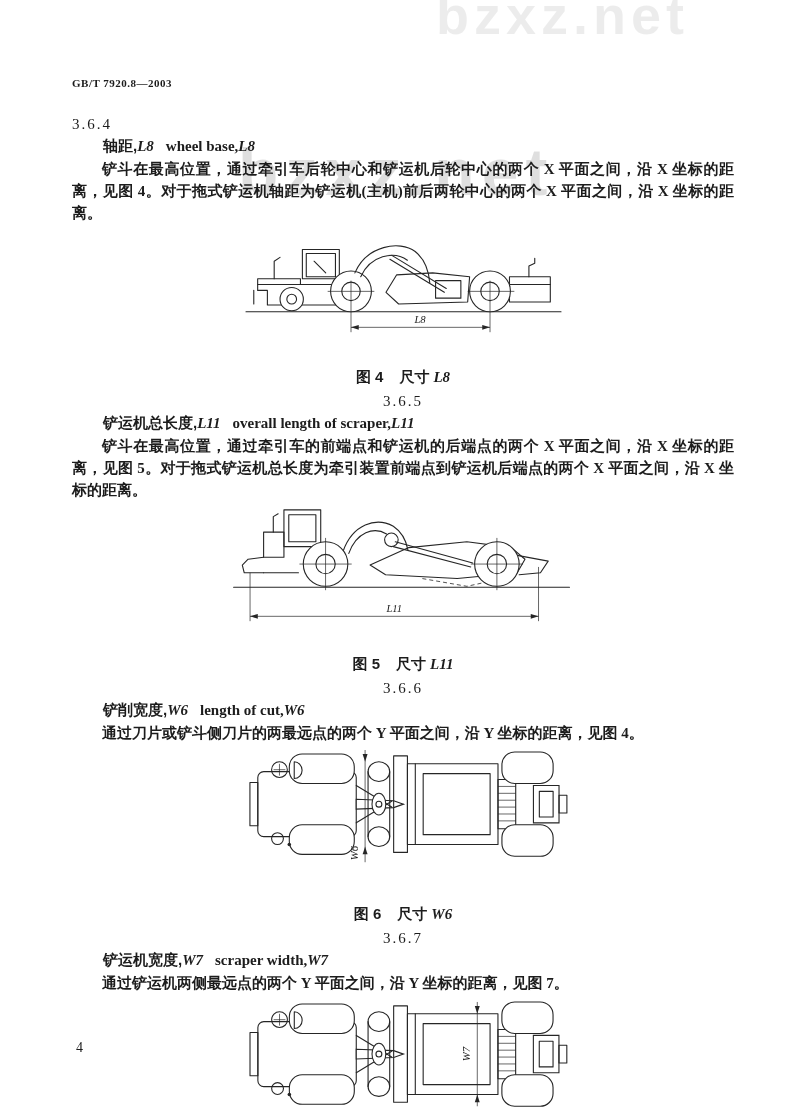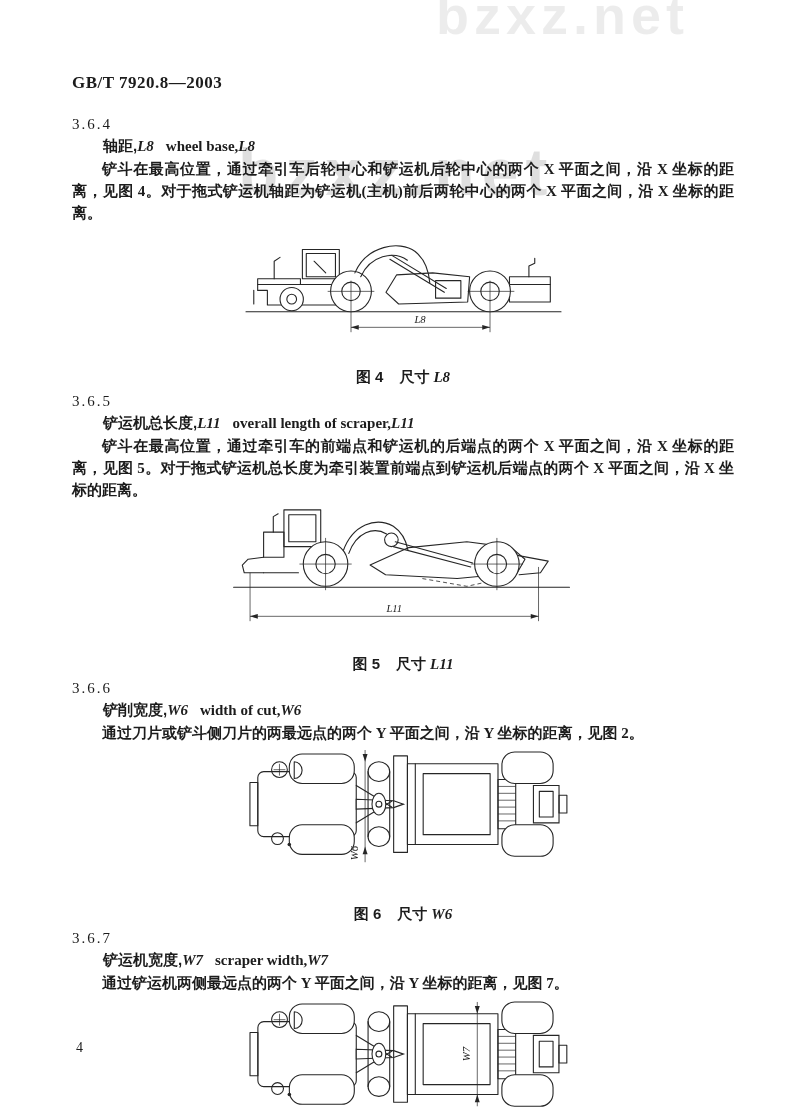--- a/index.html
+++ b/index.html
@@ -22,28 +22,28 @@
     z-index:0;
   }
   .wm-main{left:238px;top:134px;font-size:66px;letter-spacing:7px;opacity:0.12;}
   .wm-top{left:436px;top:-16px;font-size:54px;letter-spacing:5px;opacity:0.07;}
   .content{
     position:relative;z-index:1;
     padding:74px 66px 0 72px;
   }
   .doc-header{
     font-family:"Liberation Serif","DejaVu Serif",serif;
-    font-weight:bold;font-size:17px;line-height:18px;letter-spacing:0.5px;
+    font-weight:bold;font-size:11px;line-height:18px;letter-spacing:0.5px;
   }
   .sec-number{
     margin-top:24px;
     font-family:Liberation Serif, serif;
     font-size:15px;line-height:16px;letter-spacing:2px;
   }
-  .sec-number.later{margin-top:6px;}
+  .sec-number.later{margin-top:6px;text-align:center;}
   .term{
     margin-top:4px;padding-left:31px;
     font-size:15px;line-height:20px;font-weight:bold;
   }
   .term-zh{font-family:"Liberation Sans","DejaVu Sans",sans-serif;}
   .term-sym{font-family:"Liberation Serif","DejaVu Serif",serif;font-style:italic;}
   .term-en{font-family:"Liberation Serif","DejaVu Serif",serif;margin-left:12px;}
   .body-para{
     margin:2px 0 0 0;
     font-size:15px;line-height:22px;
@@ -187,23 +187,23 @@
       </svg>
       <div class="caption">
         <span class="cap-num">图 5</span>
         <span class="cap-text">尺寸</span>
         <span class="cap-sym">L11</span>
       </div>
     </div>
 
     <div class="sec-number later">3.6.6</div>
     <div class="term">
-      <span class="term-zh">铲削宽度,</span><span class="term-sym">W6</span><span class="term-en">width of cut,</span><span class="term-sym">W6</span>
-    </div>
-    <p class="body-para">通过刀片或铲斗侧刀片的两最远点的两个 Y 平面之间，沿 Y 坐标的距离，见图 2。</p>
+      <span class="term-zh">铲削宽度,</span><span class="term-sym">W6</span><span class="term-en">length of cut,</span><span class="term-sym">W6</span>
+    </div>
+    <p class="body-para">通过刀片或铲斗侧刀片的两最远点的两个 Y 平面之间，沿 Y 坐标的距离，见图 4。</p>
 
     <div class="figure f6">
       <svg class="drawing" width="330" height="126" viewBox="0 0 335 128">
         <defs>
           <g id="scraper-top">
 
             <rect class="ln" x="20" y="22" width="100" height="66" rx="6"></rect>
             <rect class="ln" x="12" y="33" width="8" height="44"></rect>
             <rect class="wh" x="52" y="4" width="66" height="30" rx="13"></rect>
             <rect class="wh" x="52" y="76" width="66" height="30" rx="13"></rect>

